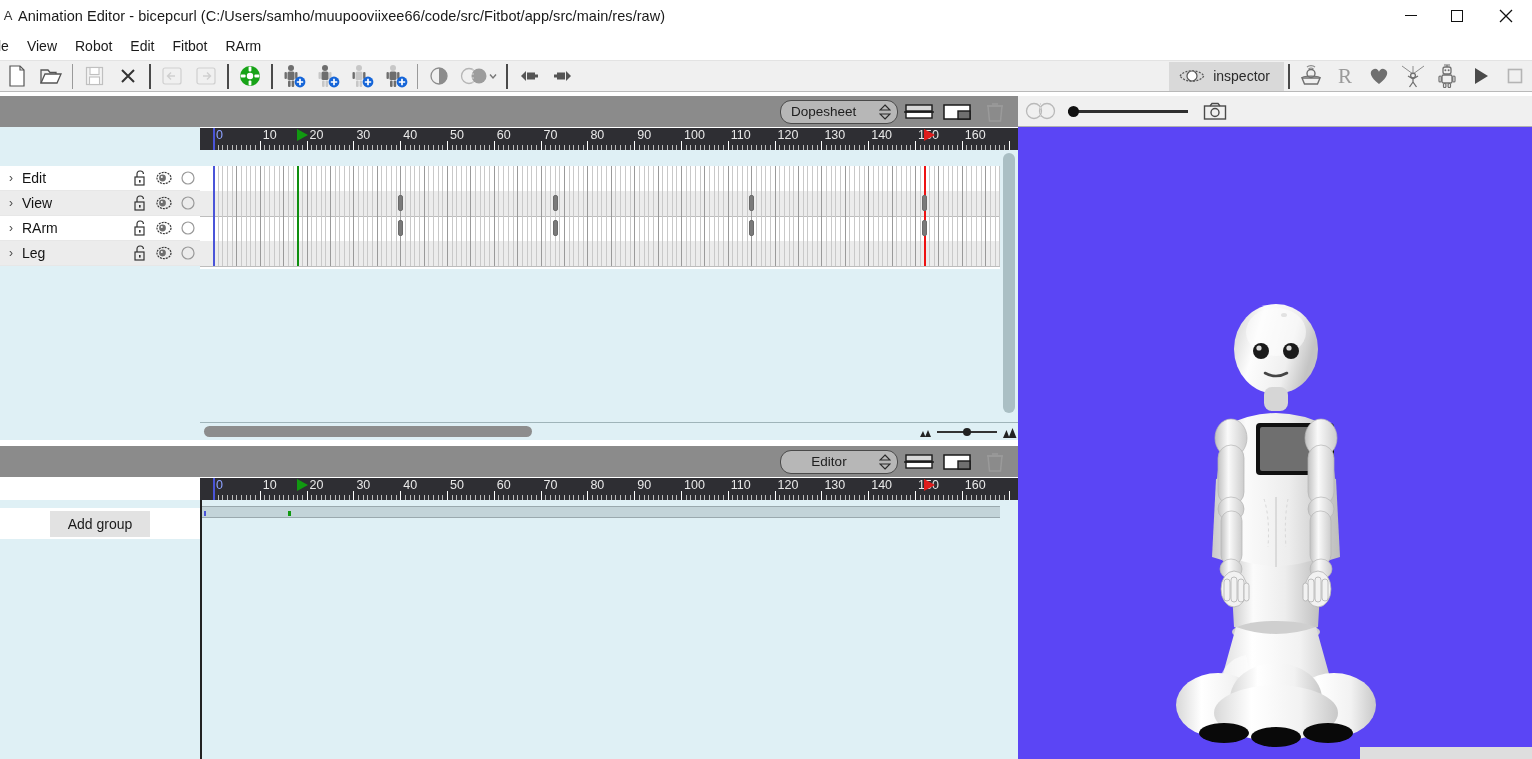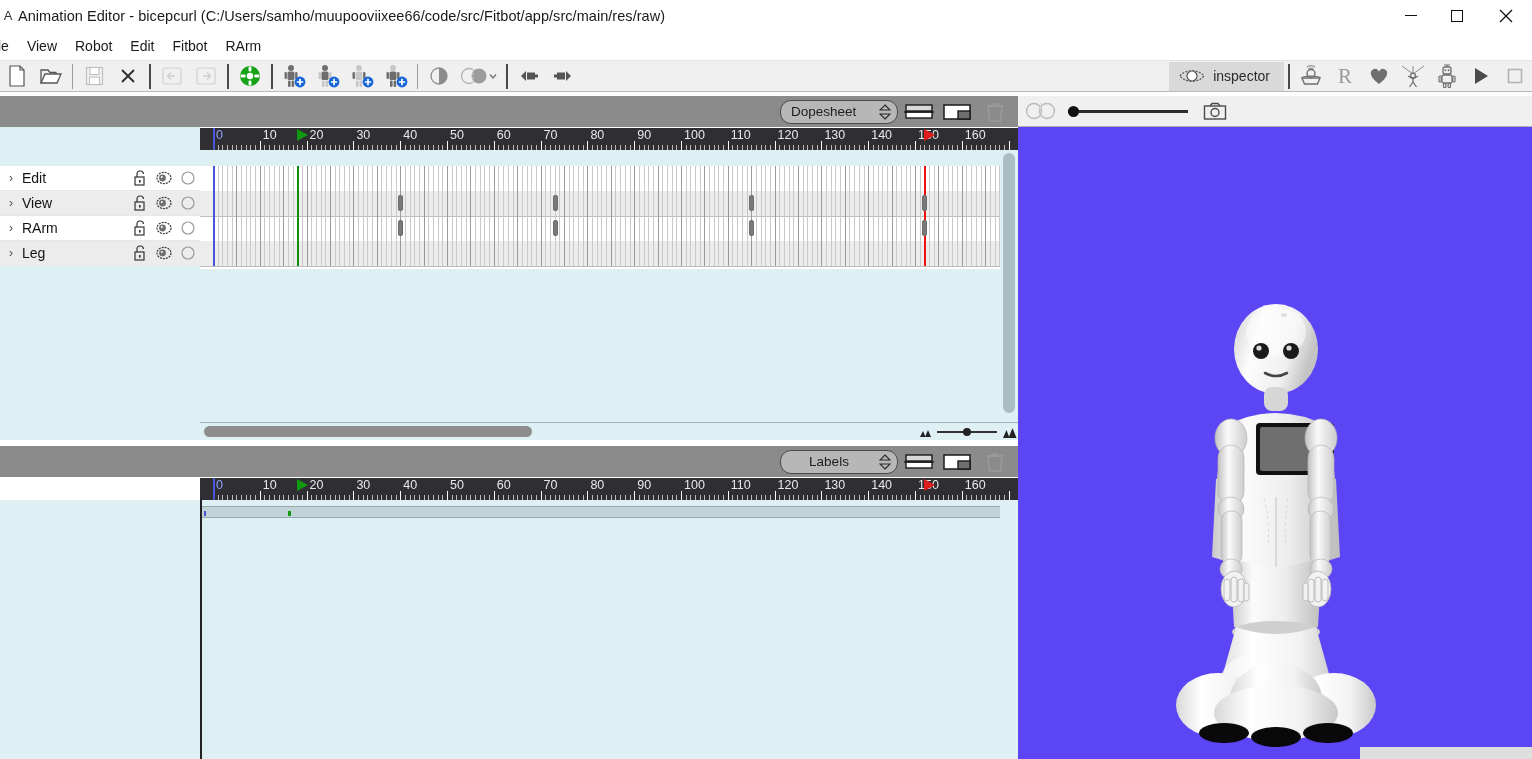--- a/index.html
+++ b/index.html
@@ -934,21 +934,21 @@
           <div class="knob"></div>
         </div>
       <svg width="15" height="13" viewBox="0 0 15 13">
           <path d="M1 12 L4.5 4 L7.5 12 Z M6.5 12 L10.5 2 L14.5 12 Z" fill="#222"></path>
         </svg>
     </div>
   </div>
 
   <div class="band" style="top:446px;">
     <div class="combo centered">
-      <span class="ctxt">Labels</span>
+      <span class="ctxt">Editor</span>
       <span class="chev">
         <svg width="12" height="16" viewBox="0 0 12 16">
             <path d="M6 1 L11 6 H1 Z M6 15 L11 10 H1 Z" fill="none" stroke="#2b2b2b" stroke-width="1.2"></path>
           </svg>
       </span>
     </div>
     <div class="band-icon">
       <svg width="30" height="22" viewBox="0 0 30 22">
           <rect x="2" y="4" width="26" height="6" fill="#d8d8d8" stroke="#1a1a1a" stroke-width="1.4"></rect>
           <rect x="2" y="11" width="26" height="6" fill="#fff" stroke="#1a1a1a" stroke-width="1.4"></rect>
@@ -1157,20 +1157,23 @@
       <div class="rnum" style="left: 624.4px;">130</div>
       <div class="rnum" style="left: 671.2px;">140</div>
       <div class="rnum" style="left: 718px;">150</div>
       <div class="rnum" style="left: 764.8px;">160</div>
       <div class="curline" style="left: 13px;"></div>
       <div class="greenflag" style="left: 97.24px;"></div>
       <div class="redflag" style="left: 724.36px;"></div>
     </div>
 
   <div style="position:absolute; left:0px; top:500px; width:200px; height:259px; background:#dff0f5;"></div>
+  <div class="addgroup-wrap" style="top:508px; height:31px;">
+    <div class="addgroup">Add group</div>
+  </div>
   <div style="position:absolute; left:200px; top:500px; width:800px; height:259px; background:#dff0f5; border-left:2px solid #222;">
     <div style="position:absolute; left:0; top:6px; width:798px; height:12px; background:#c3d4d9; border-top:1px solid #9aa9ae; border-bottom:1px solid #9aa9ae;">
       <div style="position:absolute; left:2px; top:4px; width:2px; height:5px; background:#4a54d8;"></div>
       <div style="position:absolute; left:86px; top:4px; width:3px; height:5px; background:#119911;"></div>
     </div>
   </div>
   <div style="position:absolute; left:1000px; top:500px; width:18px; height:259px; background:#dff0f5;"></div>
 
   <div class="viewport-bar" style="left:1018px; top:96px; width:514px; height:31px;">
     <div class="tb-btn">

